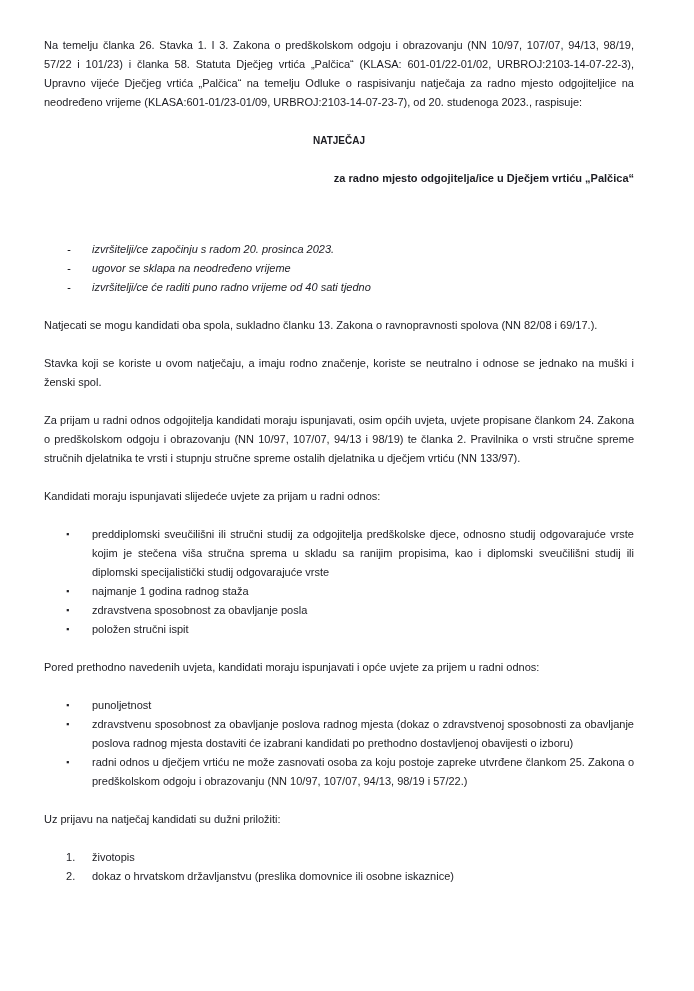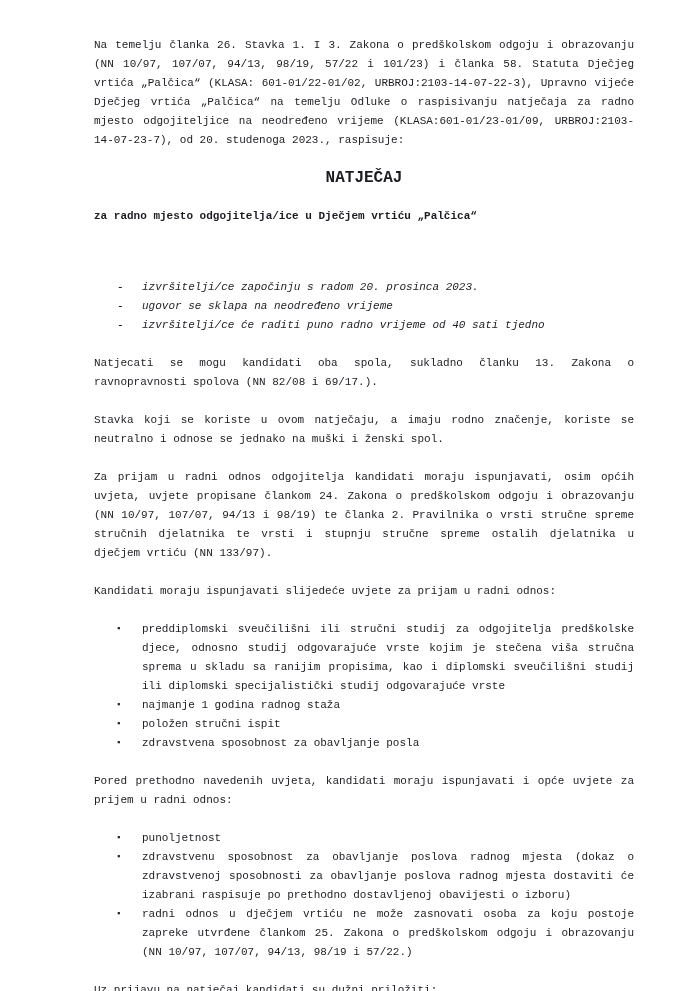--- a/index.html
+++ b/index.html
@@ -9,42 +9,42 @@
   }
   body {
     width: 694px;
     height: 991px;
     overflow: hidden;
   }
   .page {
     box-sizing: border-box;
     width: 694px;
     height: 991px;
-    padding: 36px 60px 0 94px;
-    font-family: Liberation Mono, monospace;
+    padding: 36px 60px 0 44px;
+    font-family: Liberation Sans, sans-serif;
     font-size: 11px;
     line-height: 19px;
     color: #1c1c22;
     background: #ffffff;
   }
   .para {
     margin: 0 0 19px 0;
     text-align: justify;
   }
   .title {
     margin: 0 0 19px 0;
-    font-size: 16px;
+    font-size: 10px;
     font-weight: bold;
     text-align: center;
   }
   .subtitle {
     margin: 0 0 52px 0;
     font-size: 11px;
     font-weight: bold;
-    text-align: left;
+    text-align: right;
   }
   .bold-italic {
     font-weight: bold;
     font-style: italic;
   }
   ul, ol {
     margin: 0 0 19px 0;
     padding: 0 0 0 48px;
     list-style: none;
   }
@@ -104,29 +104,29 @@
 
   <p class="para">Stavka koji se koriste u ovom natječaju, a imaju rodno značenje, koriste se neutralno i odnose se jednako na muški i ženski spol.</p>
 
   <p class="para">Za prijam u radni odnos odgojitelja kandidati moraju ispunjavati, osim općih uvjeta, uvjete propisane člankom 24. Zakona o predškolskom odgoju i obrazovanju (NN 10/97, 107/07, 94/13 i 98/19) te članka 2. Pravilnika o vrsti stručne spreme stručnih djelatnika te vrsti i stupnju stručne spreme ostalih djelatnika u dječjem vrtiću (NN 133/97).</p>
 
   <p class="para">Kandidati moraju ispunjavati slijedeće uvjete za prijam u radni odnos:</p>
 
   <ul class="square-list">
     <li>preddiplomski sveučilišni ili stručni studij za odgojitelja predškolske djece, odnosno studij odgovarajuće vrste kojim je stečena viša stručna sprema u skladu sa ranijim propisima, kao i diplomski sveučilišni studij ili diplomski specijalistički studij odgovarajuće vrste</li>
     <li>najmanje 1 godina radnog staža</li>
+    <li>zdravstvena sposobnost za obavljanje posla</li>
     <li>položen stručni ispit</li>
-    <li>zdravstvena sposobnost za obavljanje posla</li>
   </ul>
 
   <p class="para">Pored prethodno navedenih uvjeta, kandidati moraju ispunjavati i opće uvjete za prijem u radni odnos:</p>
 
   <ul class="square-list">
     <li>punoljetnost</li>
-    <li>zdravstvenu sposobnost za obavljanje poslova radnog mjesta (dokaz o zdravstvenoj sposobnosti za obavljanje poslova radnog mjesta dostaviti će izabrani raspisuje po prethodno dostavljenoj obavijesti o izboru)</li>
+    <li>zdravstvenu sposobnost za obavljanje poslova radnog mjesta (dokaz o zdravstvenoj sposobnosti za obavljanje poslova radnog mjesta dostaviti će izabrani kandidati po prethodno dostavljenoj obavijesti o izboru)</li>
     <li>radni odnos u dječjem vrtiću ne može zasnovati osoba za koju postoje zapreke utvrđene člankom 25. Zakona o predškolskom odgoju i obrazovanju (NN 10/97, 107/07, 94/13, 98/19 i 57/22.)</li>
   </ul>
 
   <p class="para">Uz prijavu na natječaj kandidati su dužni priložiti:</p>
 
   <ol class="num-list">
     <li>životopis</li>
     <li>dokaz o hrvatskom državljanstvu (preslika domovnice ili osobne iskaznice)</li>
   </ol>
 

